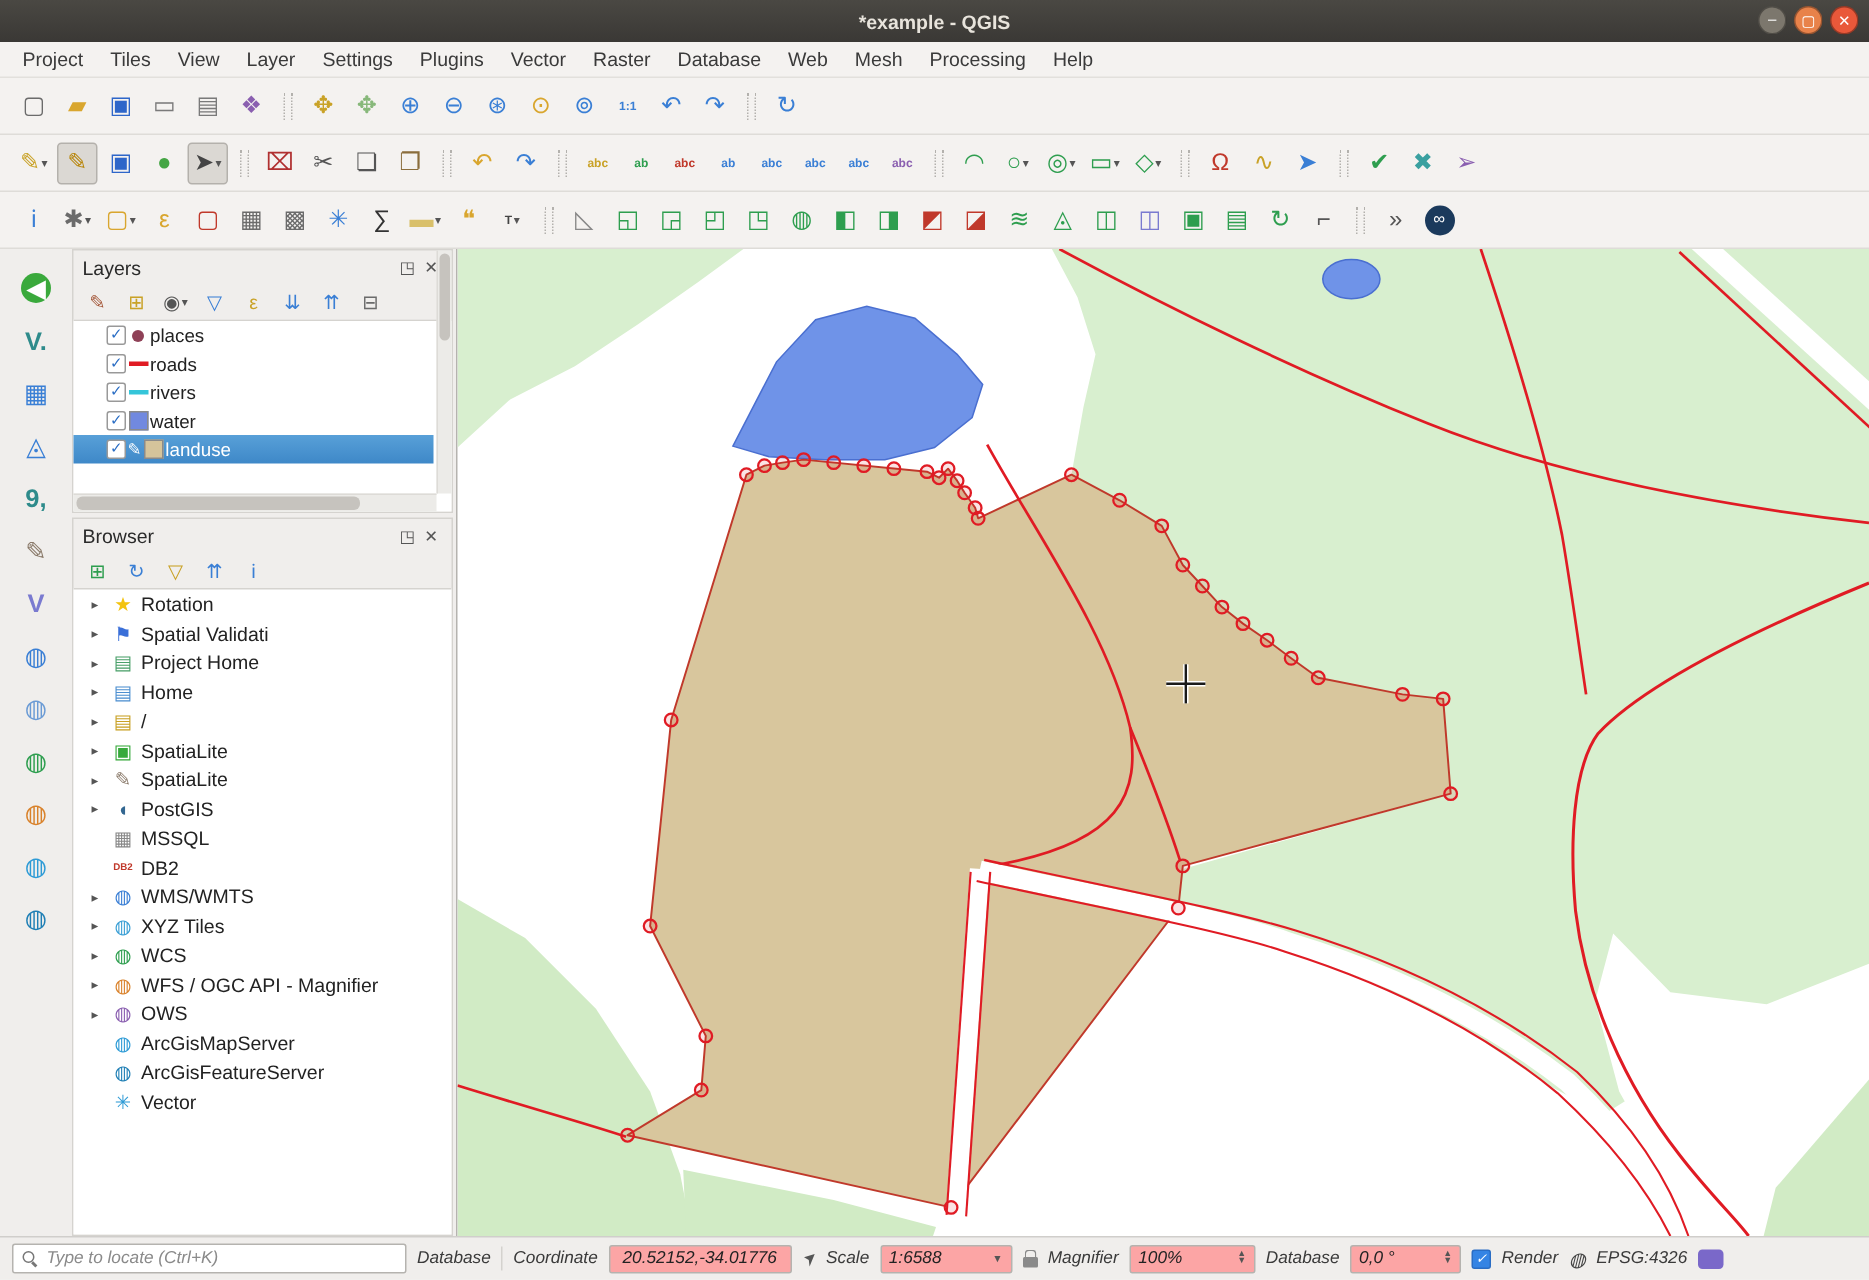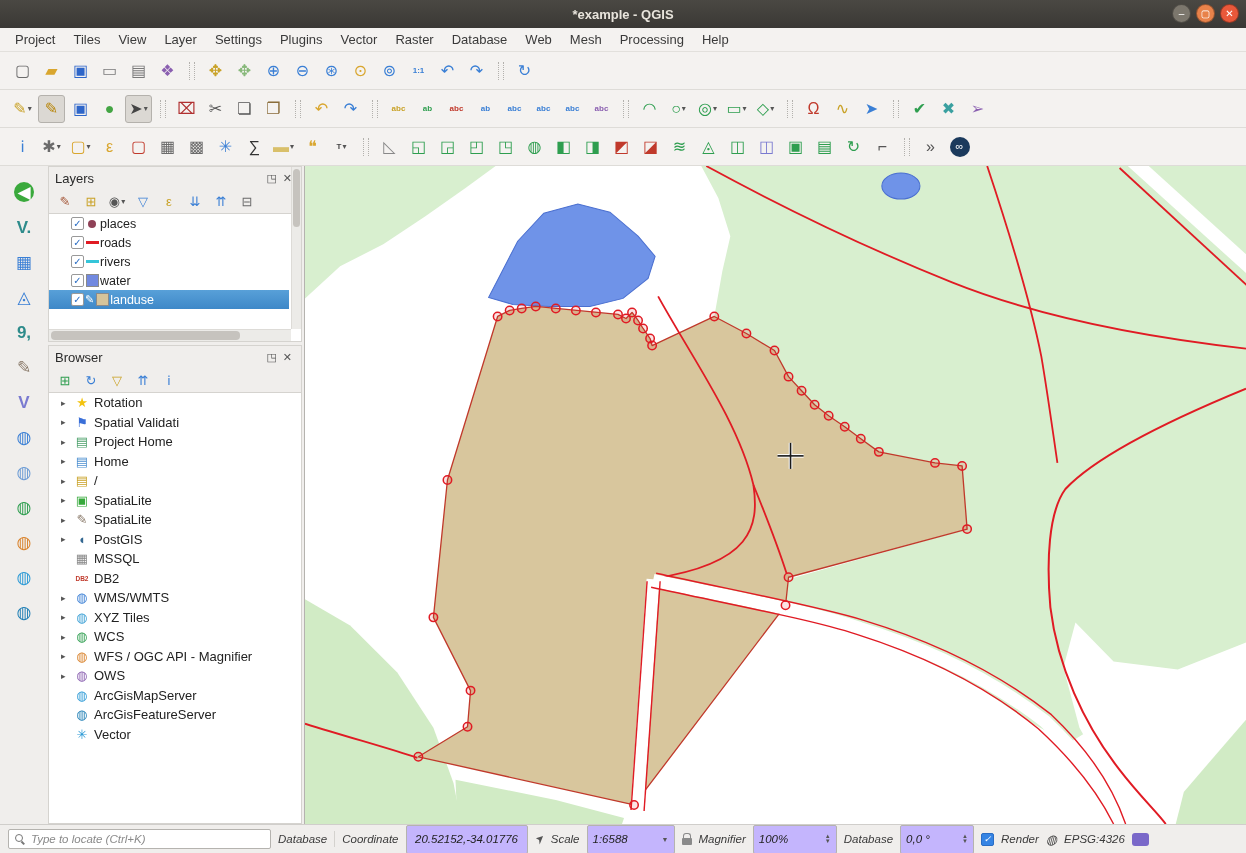--- a/index.html
+++ b/index.html
@@ -87,21 +87,21 @@
   #vertex-layer circle{fill:rgba(224,27,36,.12);stroke:#e01b24;stroke-width:1.5;}
 
   
   .statusbar{position:absolute;left:0;right:0;bottom:0;height:29px;background:#f0eeec;border-top:1px solid #d0cecb;
     display:flex;align-items:center;gap:7px;padding:0 8px;font-size:11.5px;color:#3a3a3a;font-style:italic;}
   .locate{width:263px;height:20px;background:#fff;border:1px solid #b5b3af;border-radius:2px;
     display:flex;align-items:center;gap:5px;padding:0 6px;color:#8a8a8a;}
   .mag{width:11px;height:12px;position:relative;display:inline-block;flex:none;}
   .mag::before{content:"";position:absolute;width:6px;height:6px;border:1.5px solid #777;border-radius:50%;left:0;top:1px;}
   .mag::after{content:"";position:absolute;width:4px;height:1.5px;background:#777;transform:rotate(45deg);left:6px;top:9px;}
-  .sbox{height:29px;background:#c4b5fd;border:1px solid #b5b3af;border-radius:2px;display:flex;
+  .sbox{height:19px;background:#fca5a5;border:1px solid #b5b3af;border-radius:2px;display:flex;
     align-items:center;padding:0 5px;color:#222;}
   .combo-arrow{font-size:7px;color:#555;margin-left:6px;}
   .spin{display:inline-flex;flex-direction:column;font-size:6px;line-height:5px;color:#555;margin-left:5px;}
   .cursor-icon{display:inline-block;transform:rotate(-45deg);color:#555;font-size:11px;}
   .lock{width:10px;height:7px;background:#8a8a8a;border-radius:1px;position:relative;display:inline-block;margin-top:5px;flex:none;}
   .lock::before{content:"";position:absolute;width:6px;height:5px;border:1.5px solid #8a8a8a;border-bottom:none;
     border-radius:3px 3px 0 0;left:1px;top:-5px;}
   .cbx{width:13px;height:13px;background:#3584e4;border:1px solid #2a6dc4;border-radius:2px;color:#fff;
     font-size:9px;line-height:11px;text-align:center;flex:none;}
   .cbx::before{content:"✓";}

